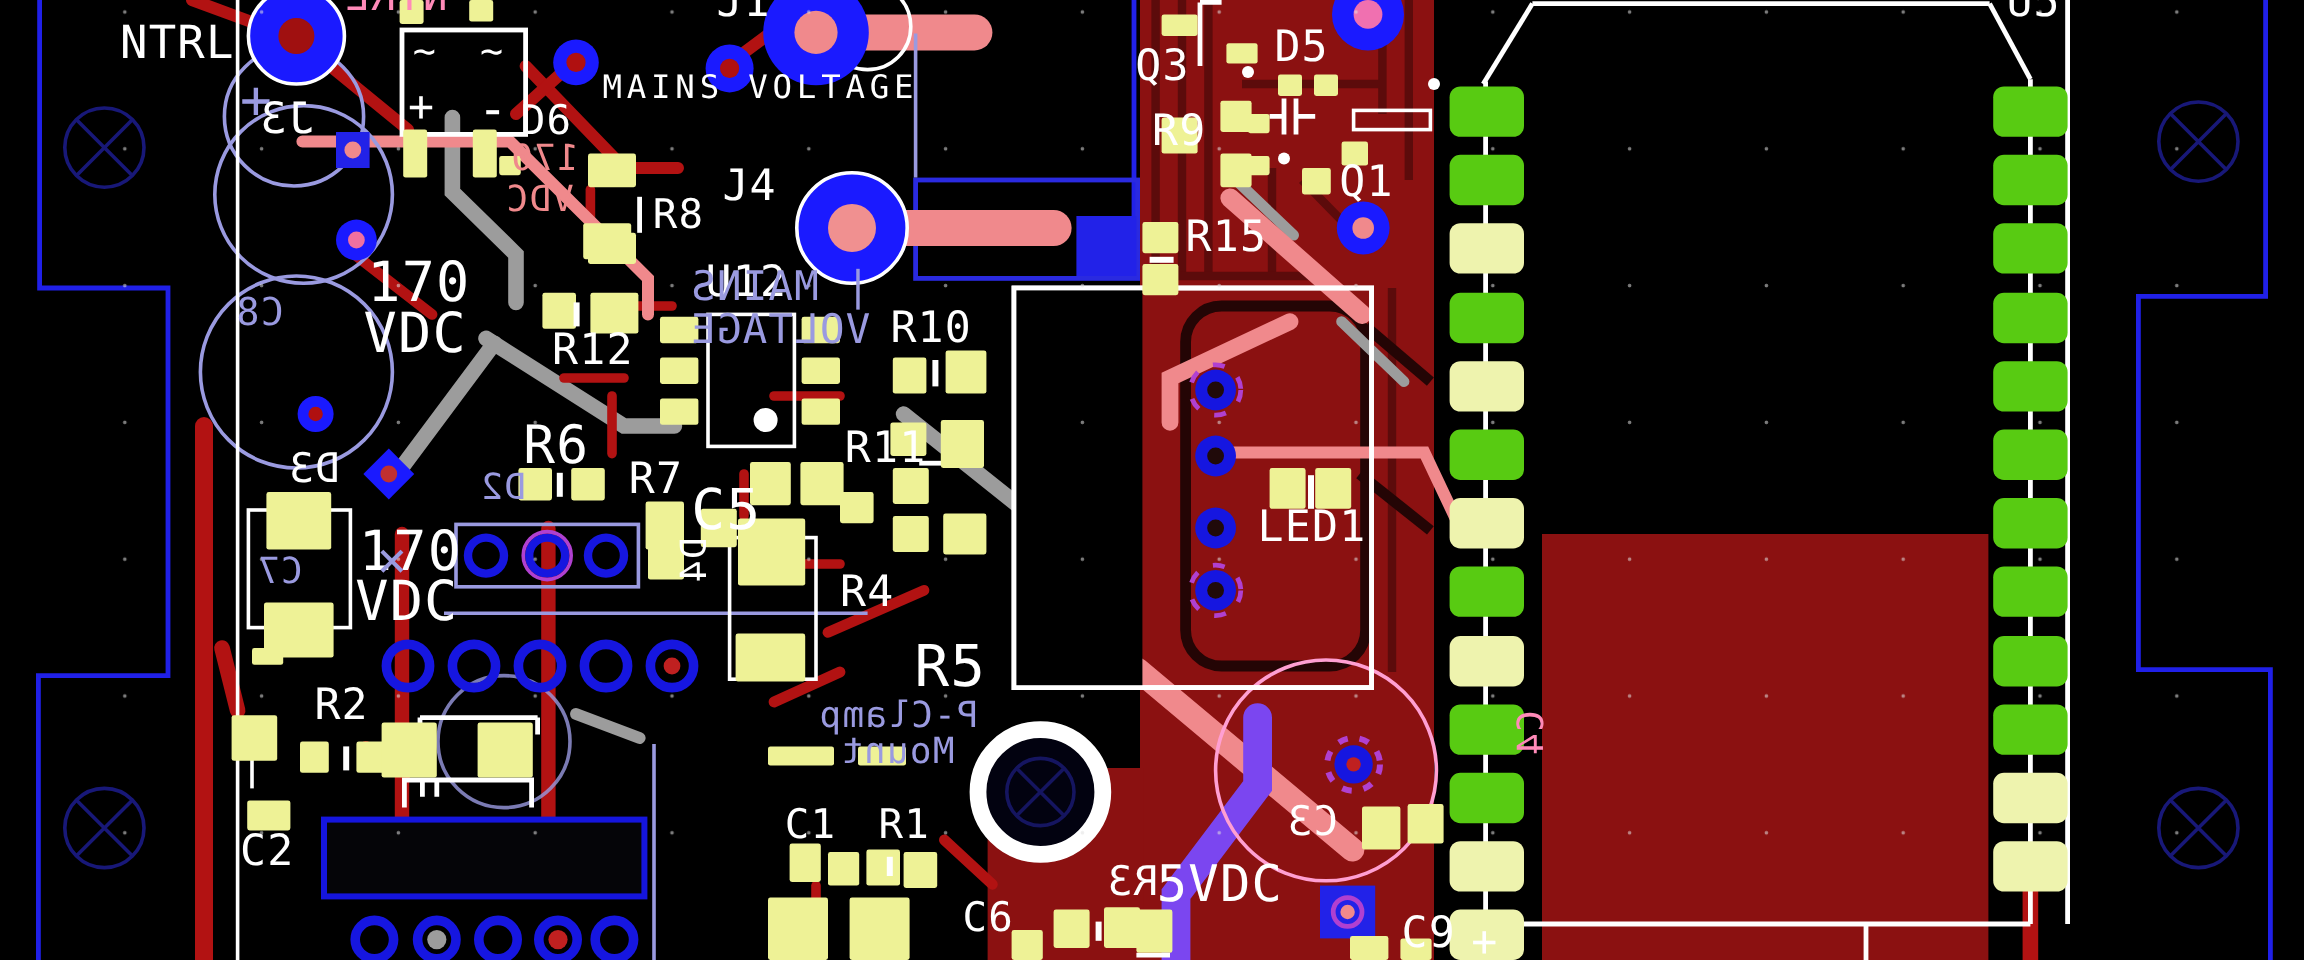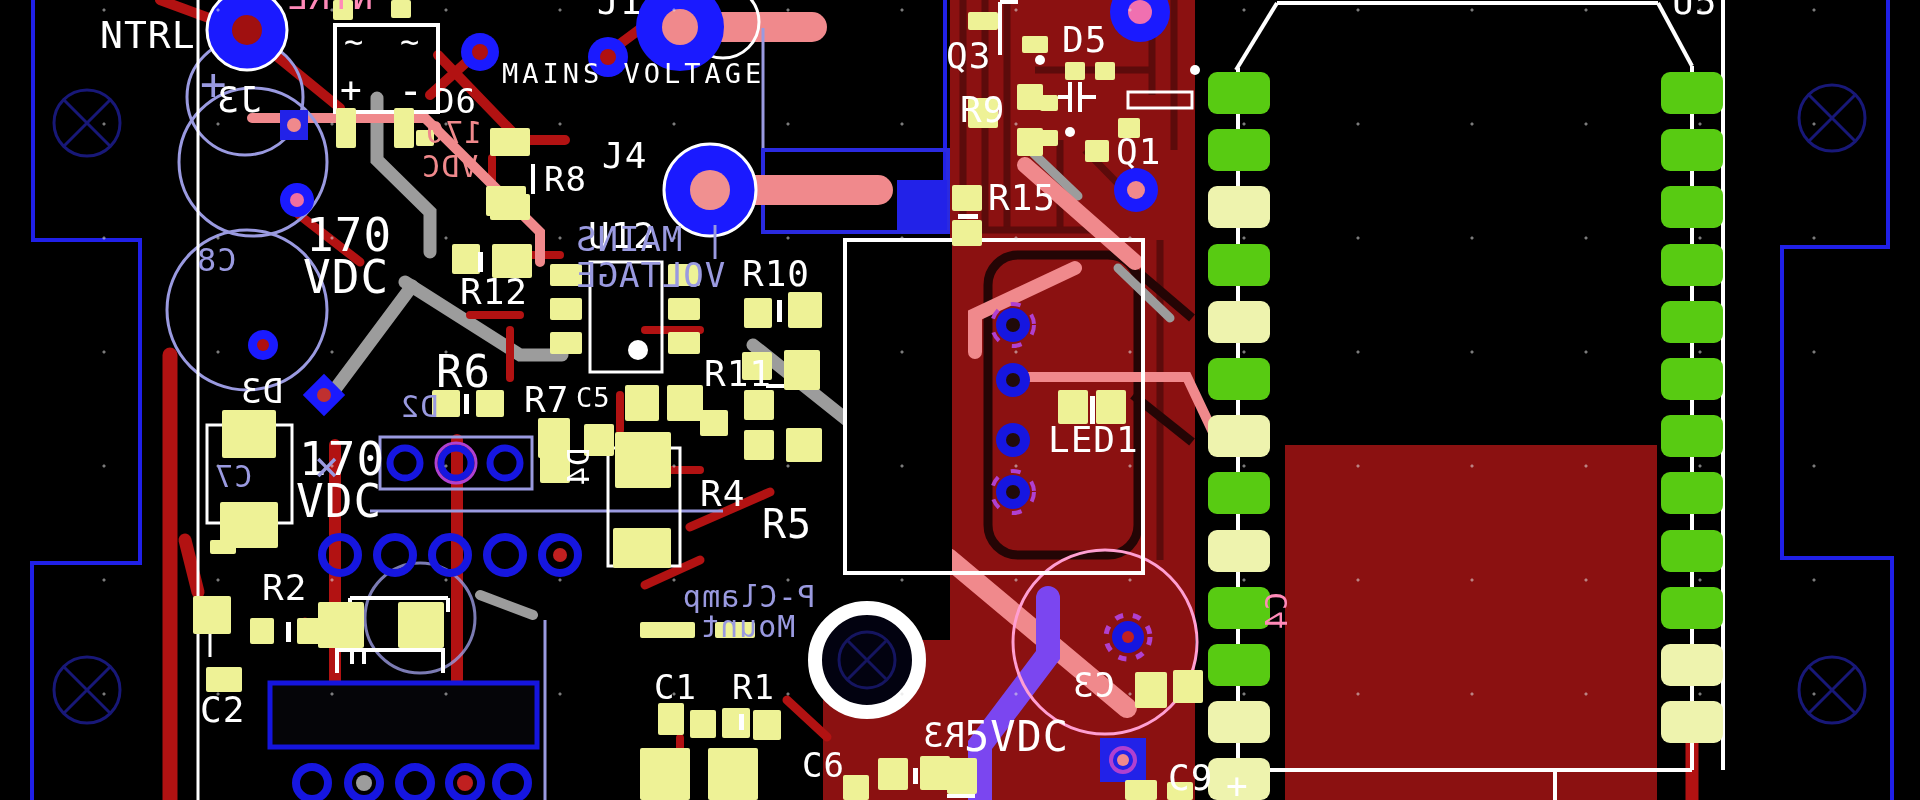--- a/index.html
+++ b/index.html
@@ -386,30 +386,30 @@
     <span class="lb" style="left:303px;top:254px;font-size:46px">VDC</span>
     <span class="lb lav mir" style="left:196px;top:244px;font-size:32px">C8</span>
     <span class="lb" style="left:460px;top:274px;font-size:36px">R12</span>
     <span class="lb" style="left:588px;top:218px;font-size:36px">U12</span>
     <span class="lb lav mir" style="left:575px;top:222px;font-size:34px">| MAINS</span>
     <span class="lb lav mir" style="left:575px;top:258px;font-size:34px">VOLTAGE</span>
     <span class="lb" style="left:742px;top:256px;font-size:36px">R10</span>
     <span class="lb" style="left:436px;top:350px;font-size:44px">R6</span>
     <span class="lb" style="left:704px;top:356px;font-size:36px">R11</span>
     <span class="lb" style="left:524px;top:382px;font-size:36px">R7</span>
-    <span class="lb" style="left:576px;top:384px;font-size:27px">C5</span>
+    <span class="lb" style="left:576px;top:402px;font-size:47px">C5</span>
     <span class="lb mir" style="left:240px;top:374px;font-size:34px">D3</span>
     <span class="lb lav mir" style="left:400px;top:392px;font-size:30px">D2</span>
     <span class="lb mirrot" style="left:560px;top:452px;font-size:30px">D4</span>
     <span class="lb" style="left:299px;top:436px;font-size:46px">170</span>
     <span class="lb" style="left:296px;top:478px;font-size:46px">VDC</span>
     <span class="lb lav mir" style="left:214px;top:462px;font-size:30px">C7</span>
     <span class="lb lav" style="left:314px;top:446px;font-size:42px">×</span>
     <span class="lb" style="left:700px;top:476px;font-size:36px">R4</span>
-    <span class="lb" style="left:762px;top:504px;font-size:40px">R5</span>
+    <span class="lb" style="left:762px;top:532px;font-size:48px">R5</span>
     <span class="lb" style="left:262px;top:570px;font-size:36px">R2</span>
     <span class="lb" style="left:200px;top:692px;font-size:36px">C2</span>
     <span class="lb" style="left:654px;top:670px;font-size:34px">C1</span>
     <span class="lb" style="left:732px;top:670px;font-size:34px">R1</span>
     <span class="lb" style="left:802px;top:748px;font-size:34px">C6</span>
     <span class="lb lav mir" style="left:682px;top:582px;font-size:30px">P-Clamp</span>
     <span class="lb lav mir" style="left:700px;top:612px;font-size:30px">Mount</span>
     <span class="lb" style="left:946px;top:38px;font-size:36px">Q3</span>
     <span class="lb" style="left:1062px;top:22px;font-size:36px">D5</span>
     <span class="lb" style="left:960px;top:92px;font-size:36px">R9</span>

